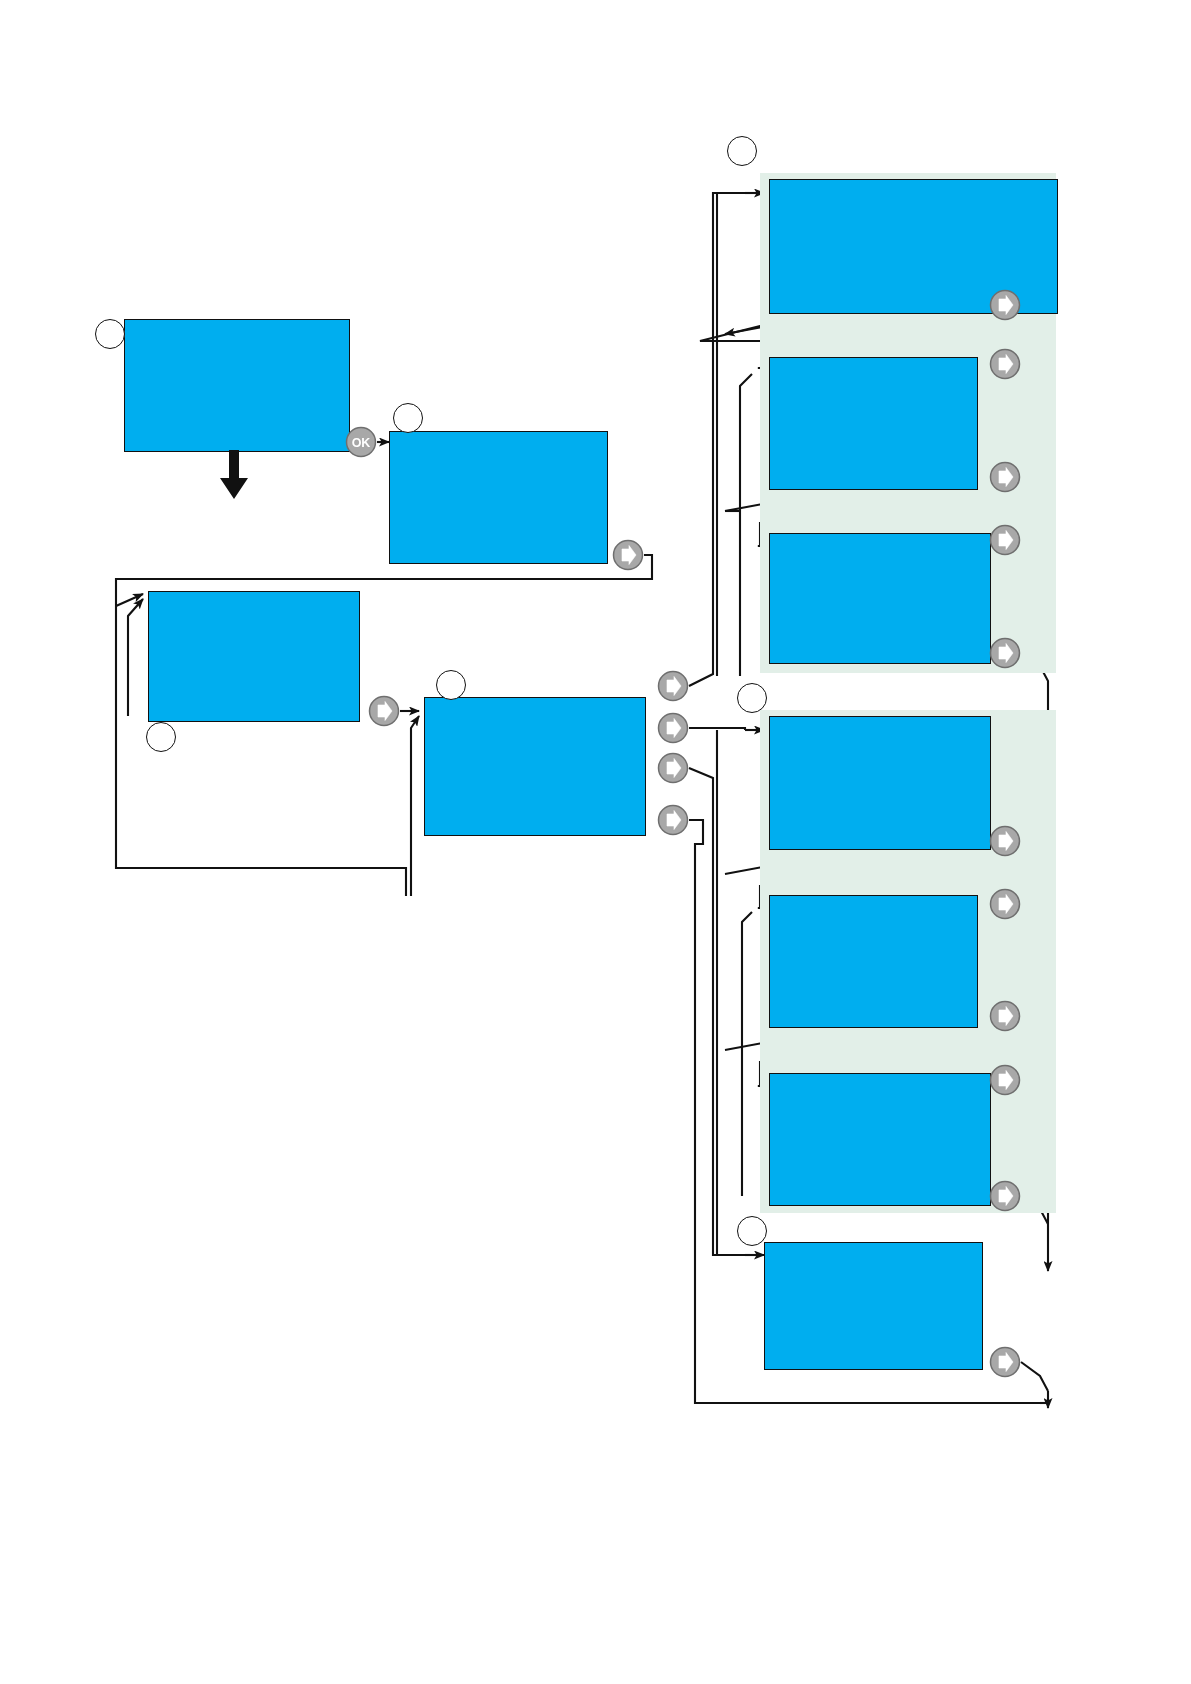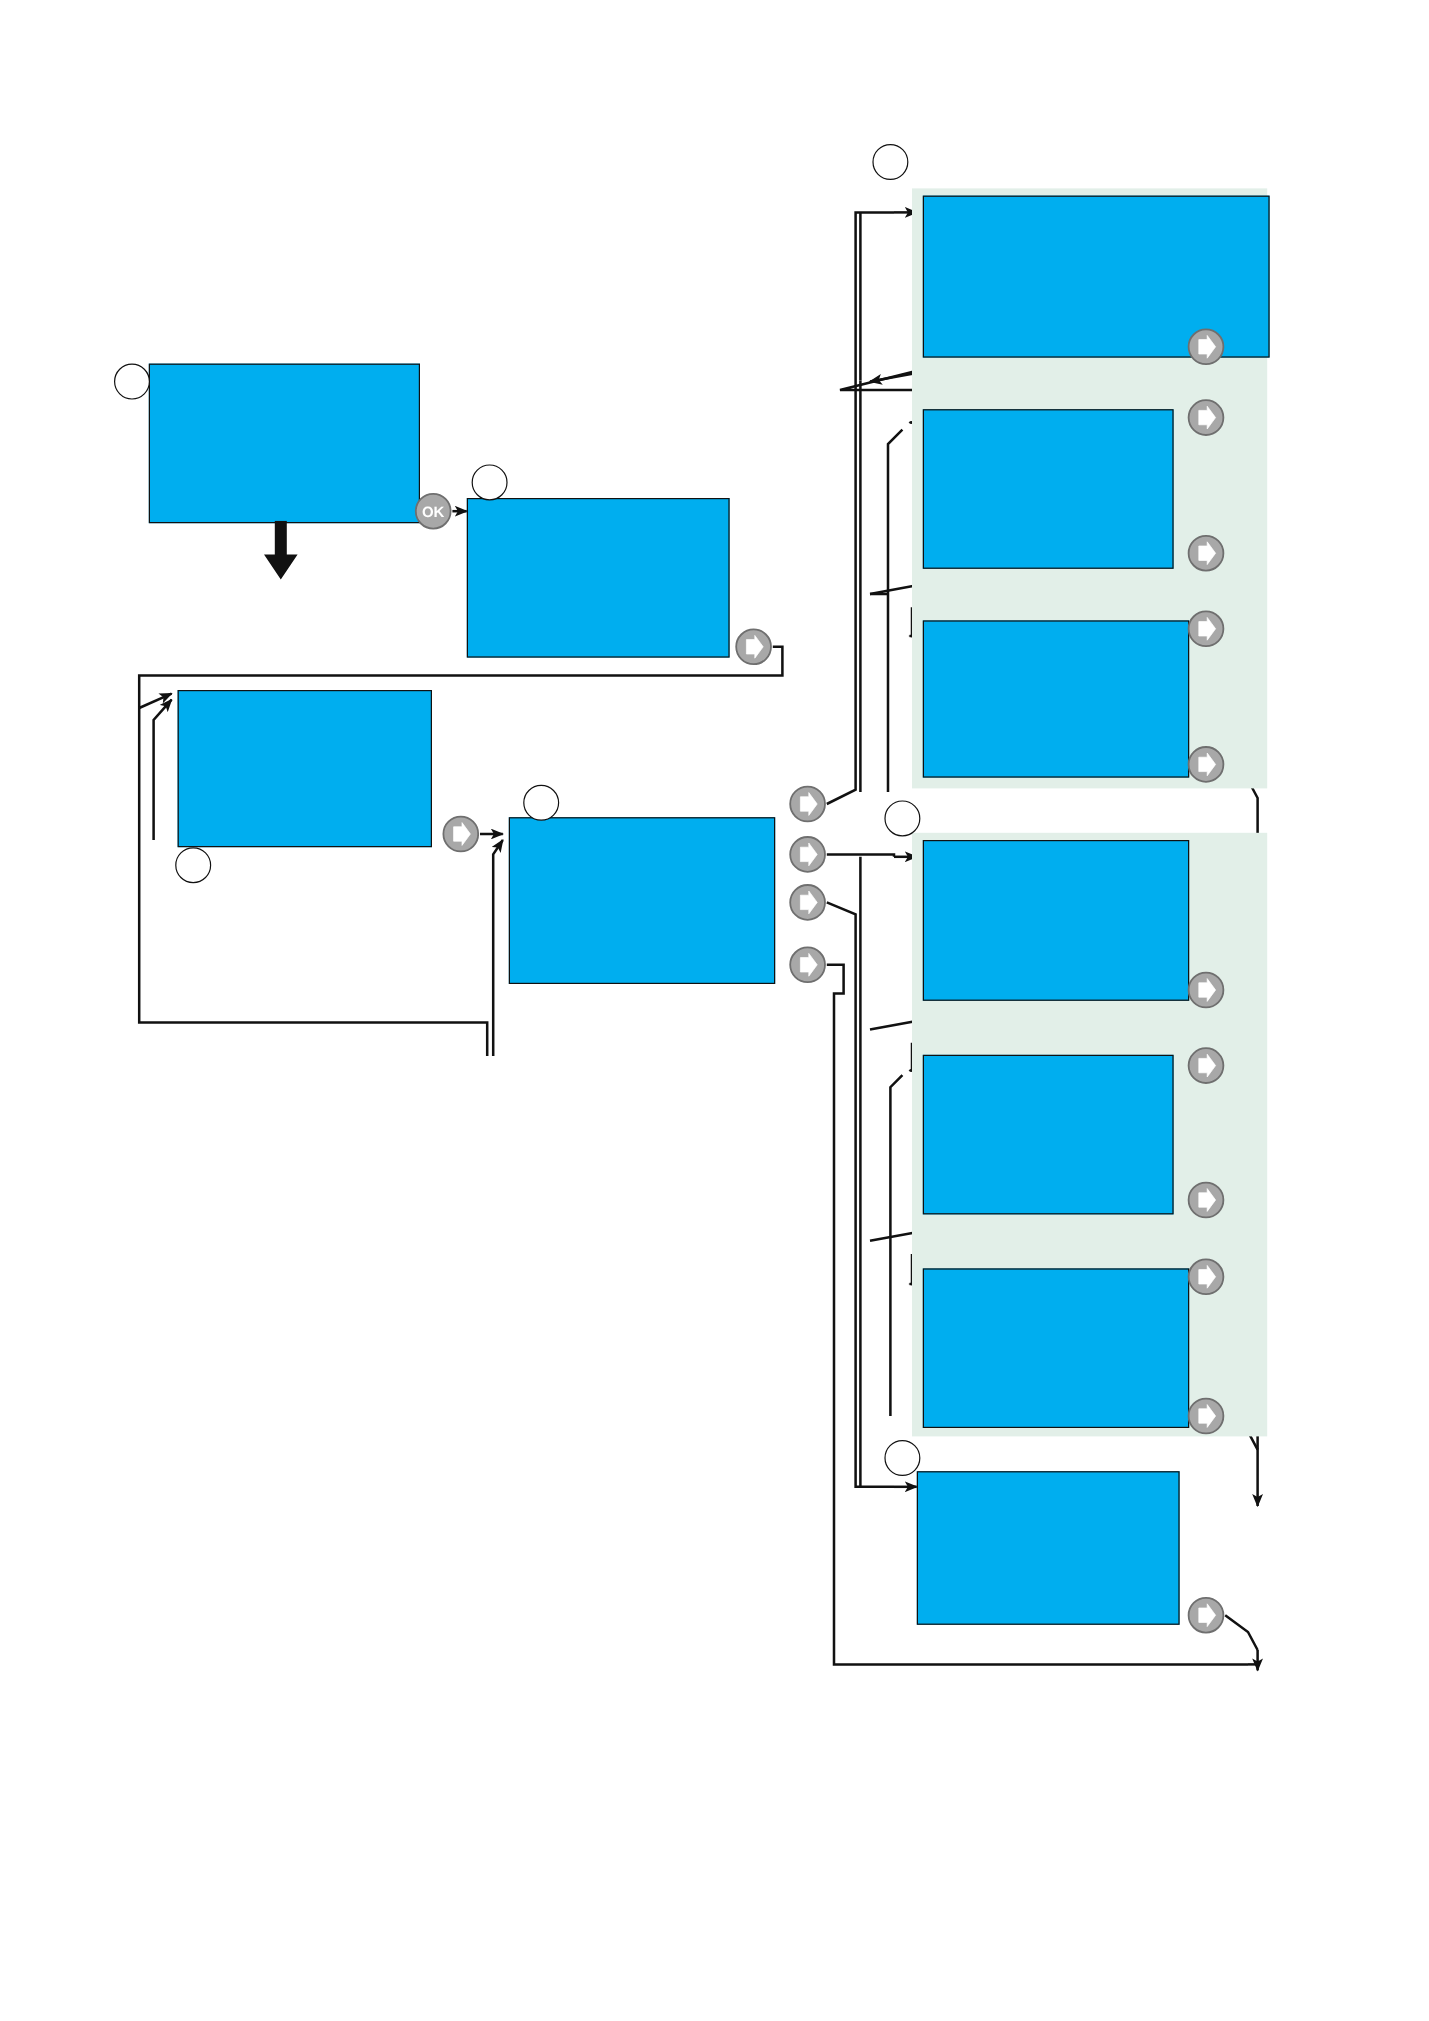--- a/index.html
+++ b/index.html
@@ -2,21 +2,21 @@
 <html><head>
 <meta charset="utf-8">
 <title>Screen Flow Diagram</title>
 <style>
   html,body{margin:0;padding:0;background:#ffffff;}
   body{
     width:1191px;height:1684px;
     font-family:"Liberation Sans", sans-serif;
     position:relative;overflow:hidden;
   }
-  #stage{position:absolute;left:0;top:0;width:1191px;height:1404px;}
+  #stage{position:absolute;left:0;top:16px;width:1191px;height:1404px;}
   #wires{position:absolute;left:0;top:0;width:1191px;height:1684px;}
 
   .screen-box{
     position:absolute;
     background:#00AEEF;
     border:1.6px solid #111111;
     box-sizing:border-box;
   }
   .group-band{
     position:absolute;

